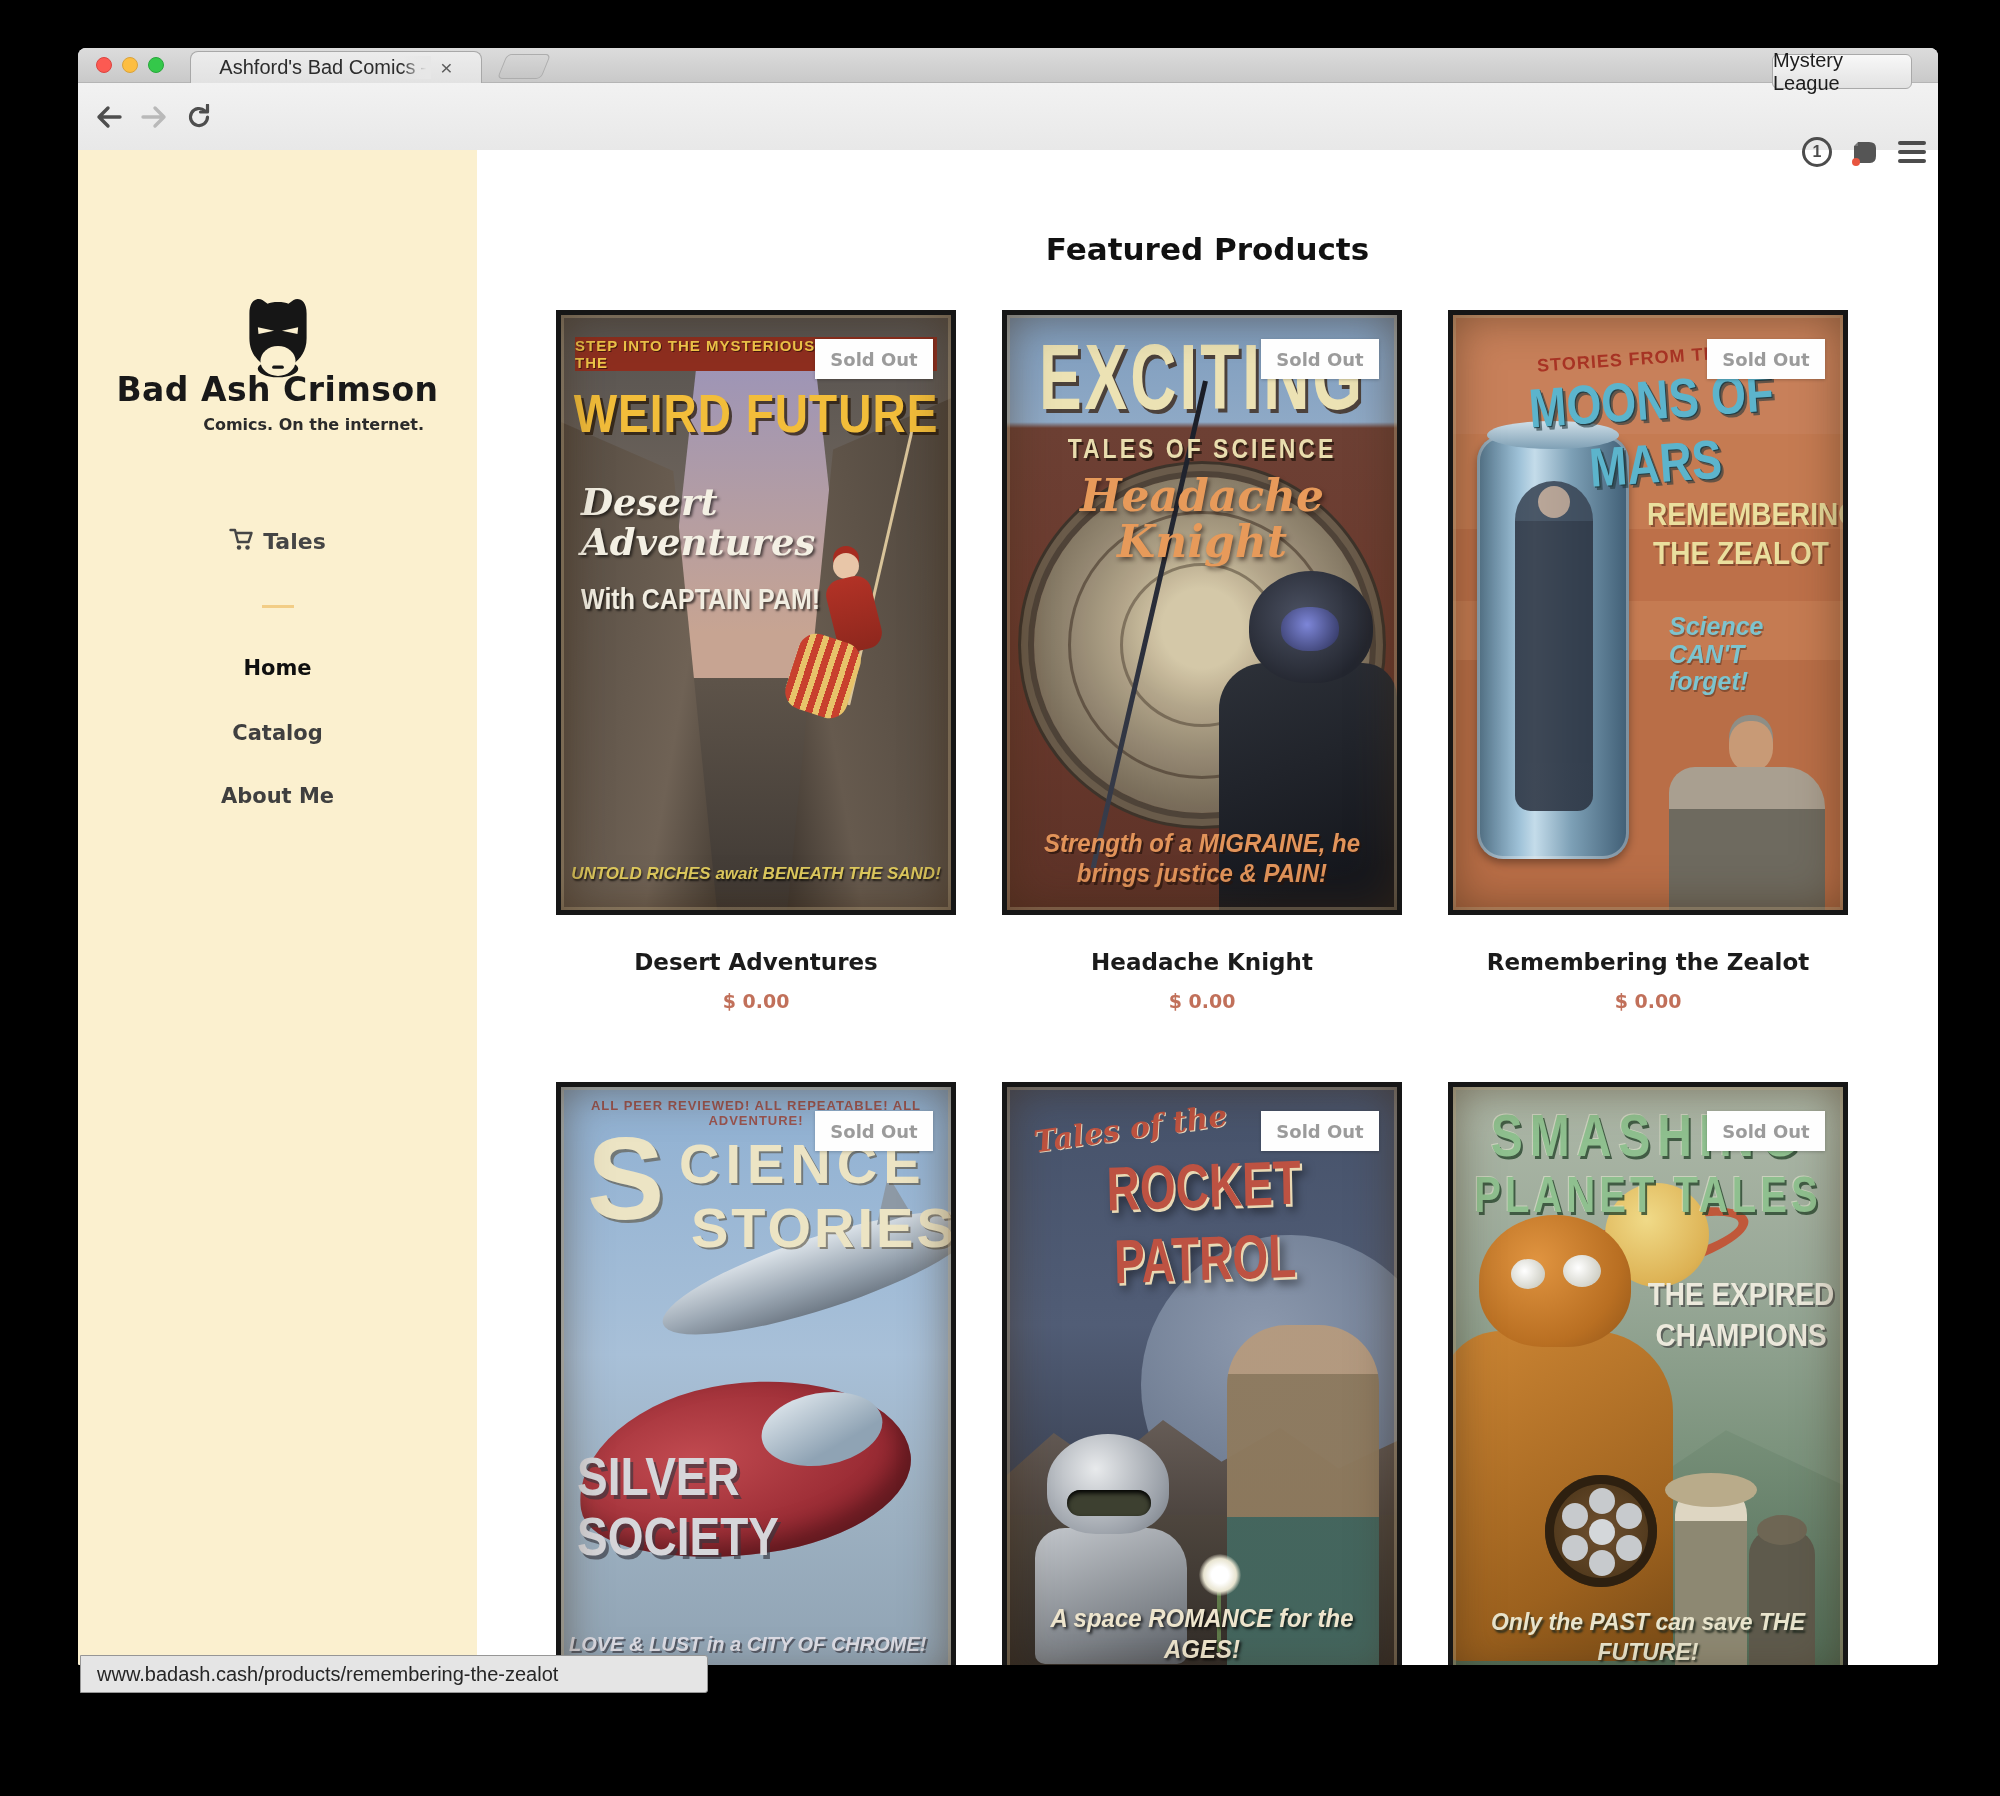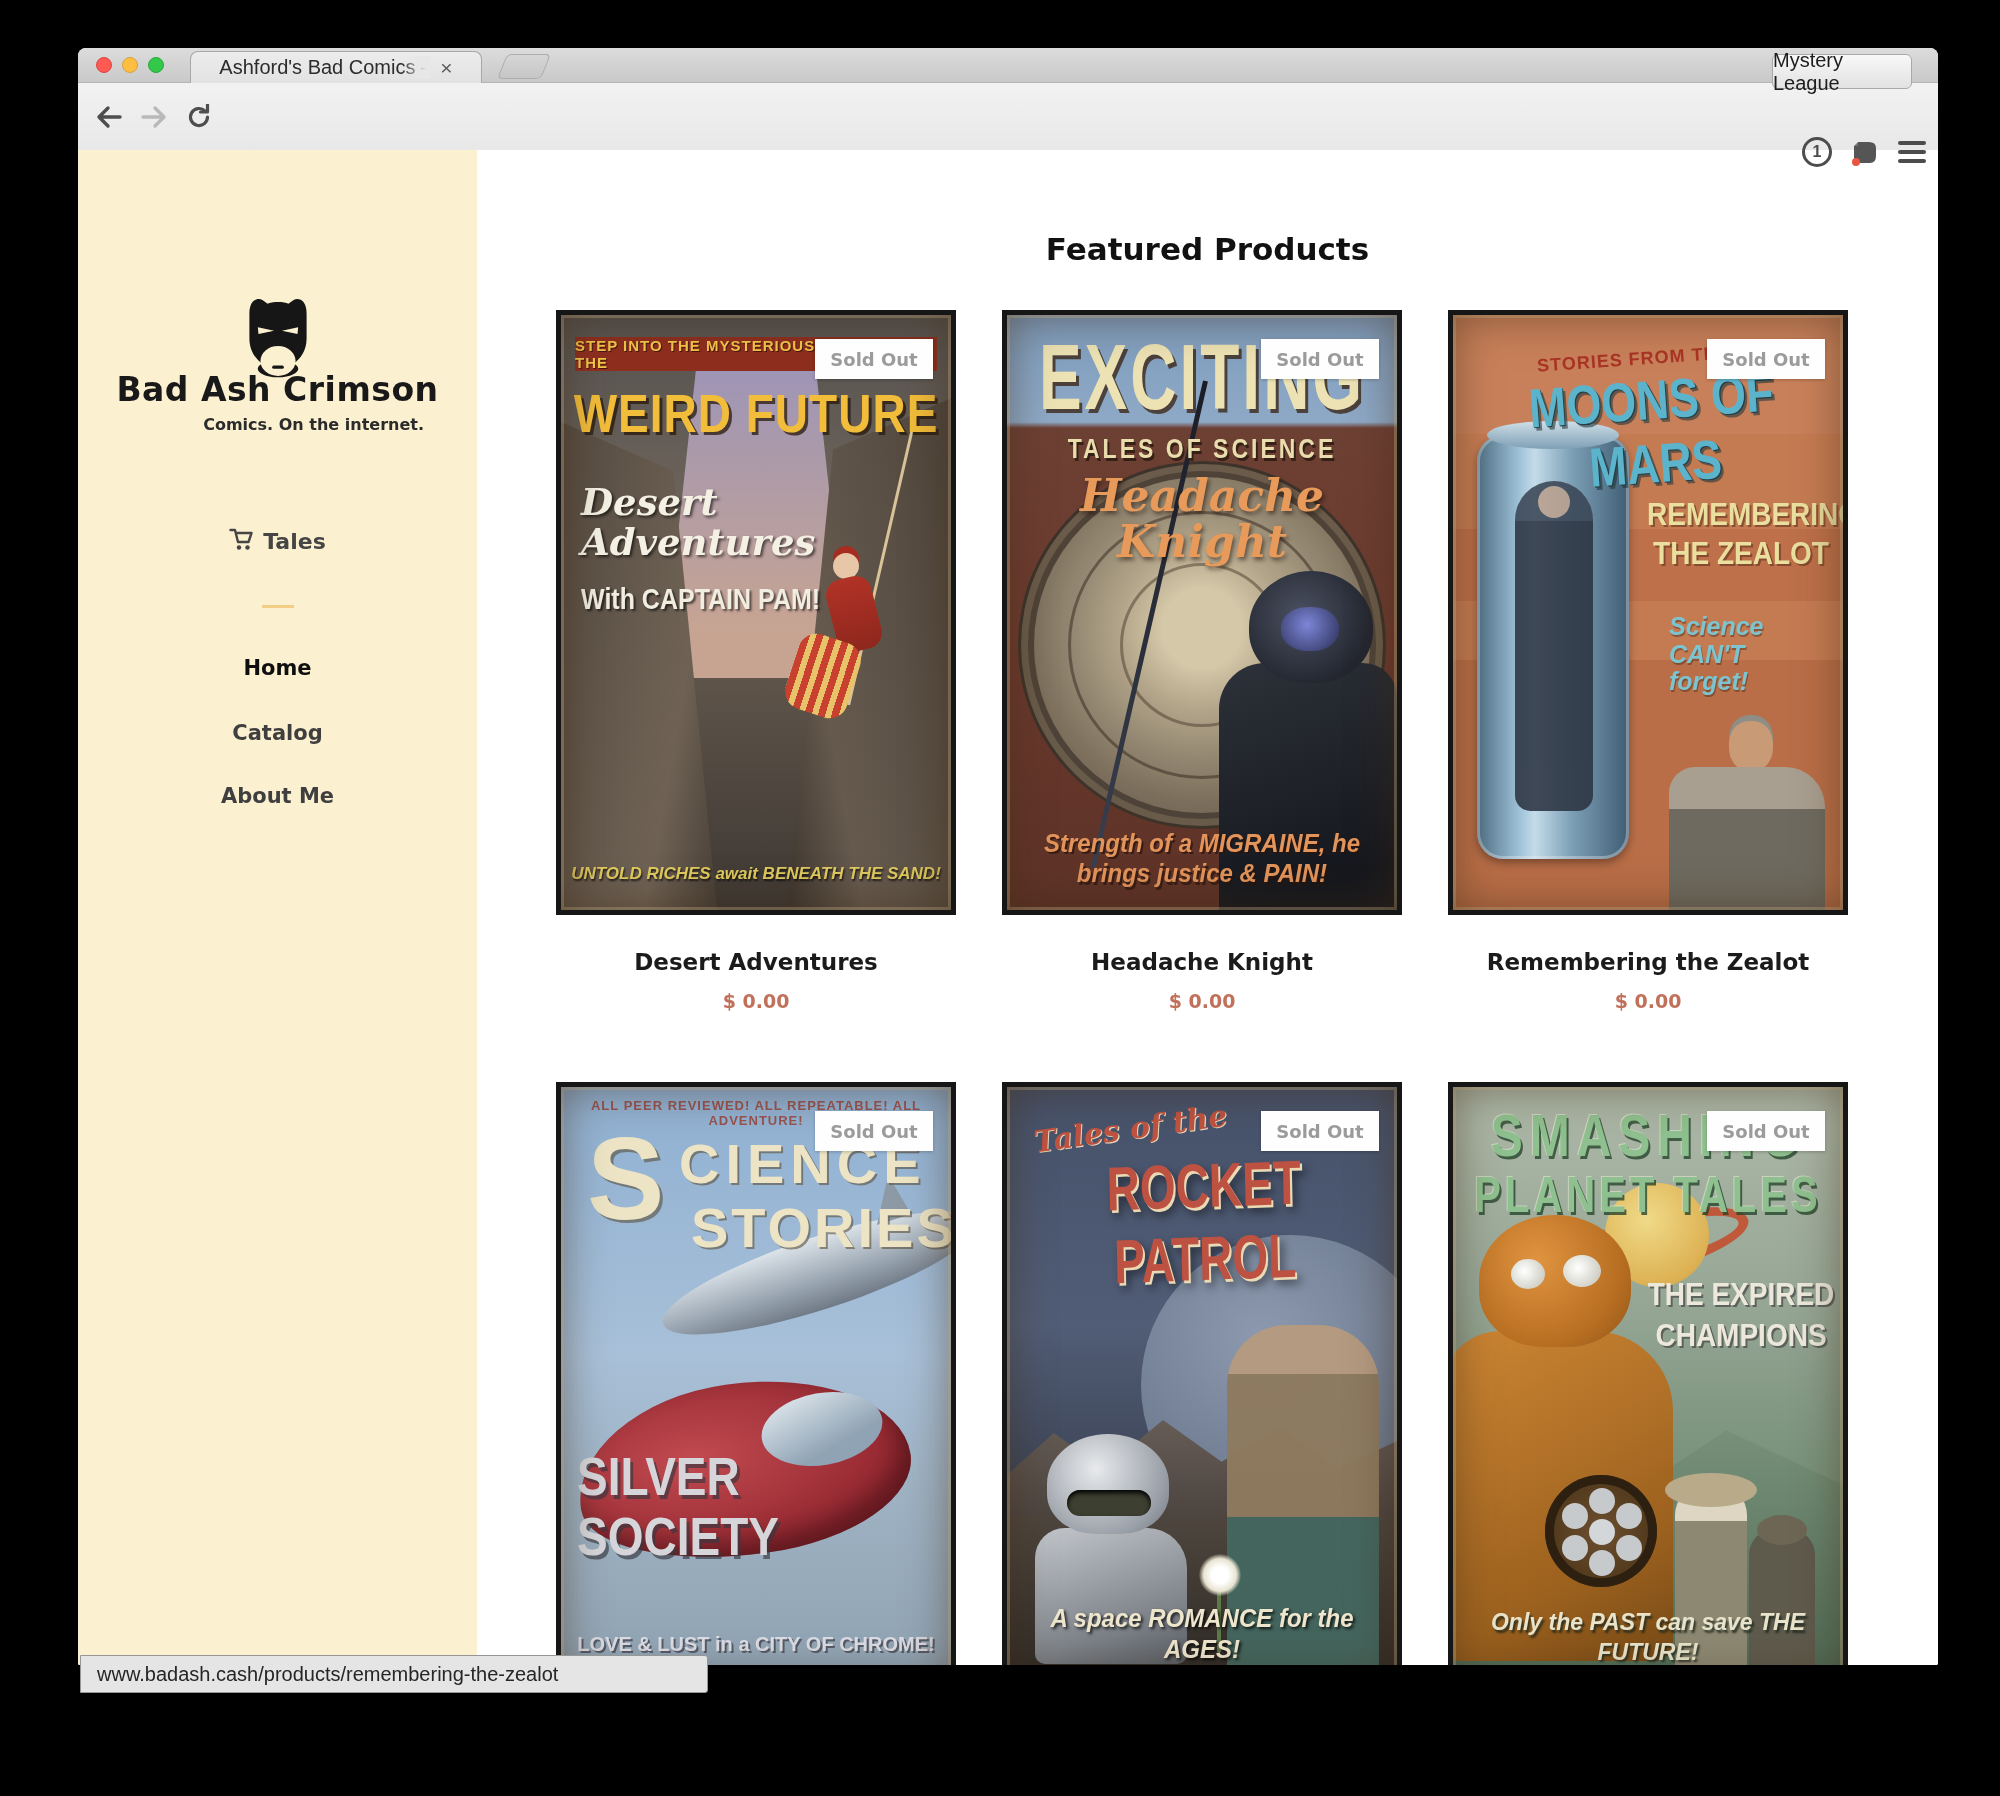--- a/index.html
+++ b/index.html
@@ -166,21 +166,21 @@
         background:linear-gradient(180deg,#dde4ea,#9aa6b2 60%,#6f7a86);}
   .c4 .plane::before{content:"";position:absolute;right:60px;top:-36px;width:0;height:0;
         border-left:26px solid transparent;border-right:10px solid transparent;border-bottom:44px solid #8d99a5;}
   .c4 .car{left:16px;top:296px;width:334px;height:172px;transform:rotate(-8deg);
         background:radial-gradient(ellipse at 35% 40%,#c14a50,#93262f 72%);
         border-radius:48% 52% 46% 54%/60% 55% 45% 40%;box-shadow:inset -10px -14px 24px rgba(0,0,0,.35);}
   .c4 .canopy{left:200px;top:306px;width:122px;height:72px;border-radius:50%;transform:rotate(-10deg);
         background:linear-gradient(160deg,#e6edf2,#8fa3b4 70%);}
   .c4 .title{left:16px;bottom:116px;width:255px;font-size:46px;font-weight:900;color:#d6d6da;line-height:1.1;
         transform:scaleY(1.18);transform-origin:bottom left;text-shadow:3px 3px 0 rgba(55,55,65,.65);}
-  .c4 .tagline{bottom:26px;left:8px;right:8px;text-align:center;font-size:20px;font-weight:800;
+  .c4 .tagline{bottom:26px;left:8px;right:8px;font-size:20px;font-weight:800;font-style:italic;
         color:#dcdce4;text-shadow:2px 2px 0 rgba(60,60,70,.7);}
   
   .c5{background:linear-gradient(180deg,#46526a 0,#515d76 40%,#3a4152 70%,#23272f 100%);}
   .c5 .moon{right:-44px;top:148px;width:300px;height:300px;border-radius:50%;opacity:.85;
         background:radial-gradient(circle at 40% 35%,#97a4b8,#707e94 70%,#5d6a80);}
   .c5 .mountains{left:0;right:0;top:52%;height:22%;background:linear-gradient(180deg,#6c625c,#4a423d);
         clip-path:polygon(0 60%,12% 28%,25% 55%,40% 18%,55% 50%,70% 24%,85% 55%,100% 34%,100% 100%,0 100%);}
   .c5 .ground{left:0;right:0;bottom:0;height:28%;background:linear-gradient(180deg,#4e463e,#2e2925);}
   .c5 .kicker{top:24px;left:26px;font-family:"DejaVu Serif",serif;font-style:italic;font-weight:700;font-size:30px;
         color:#bf5340;transform:rotate(-8deg);text-shadow:1px 1px 0 #e8dcc0;}

